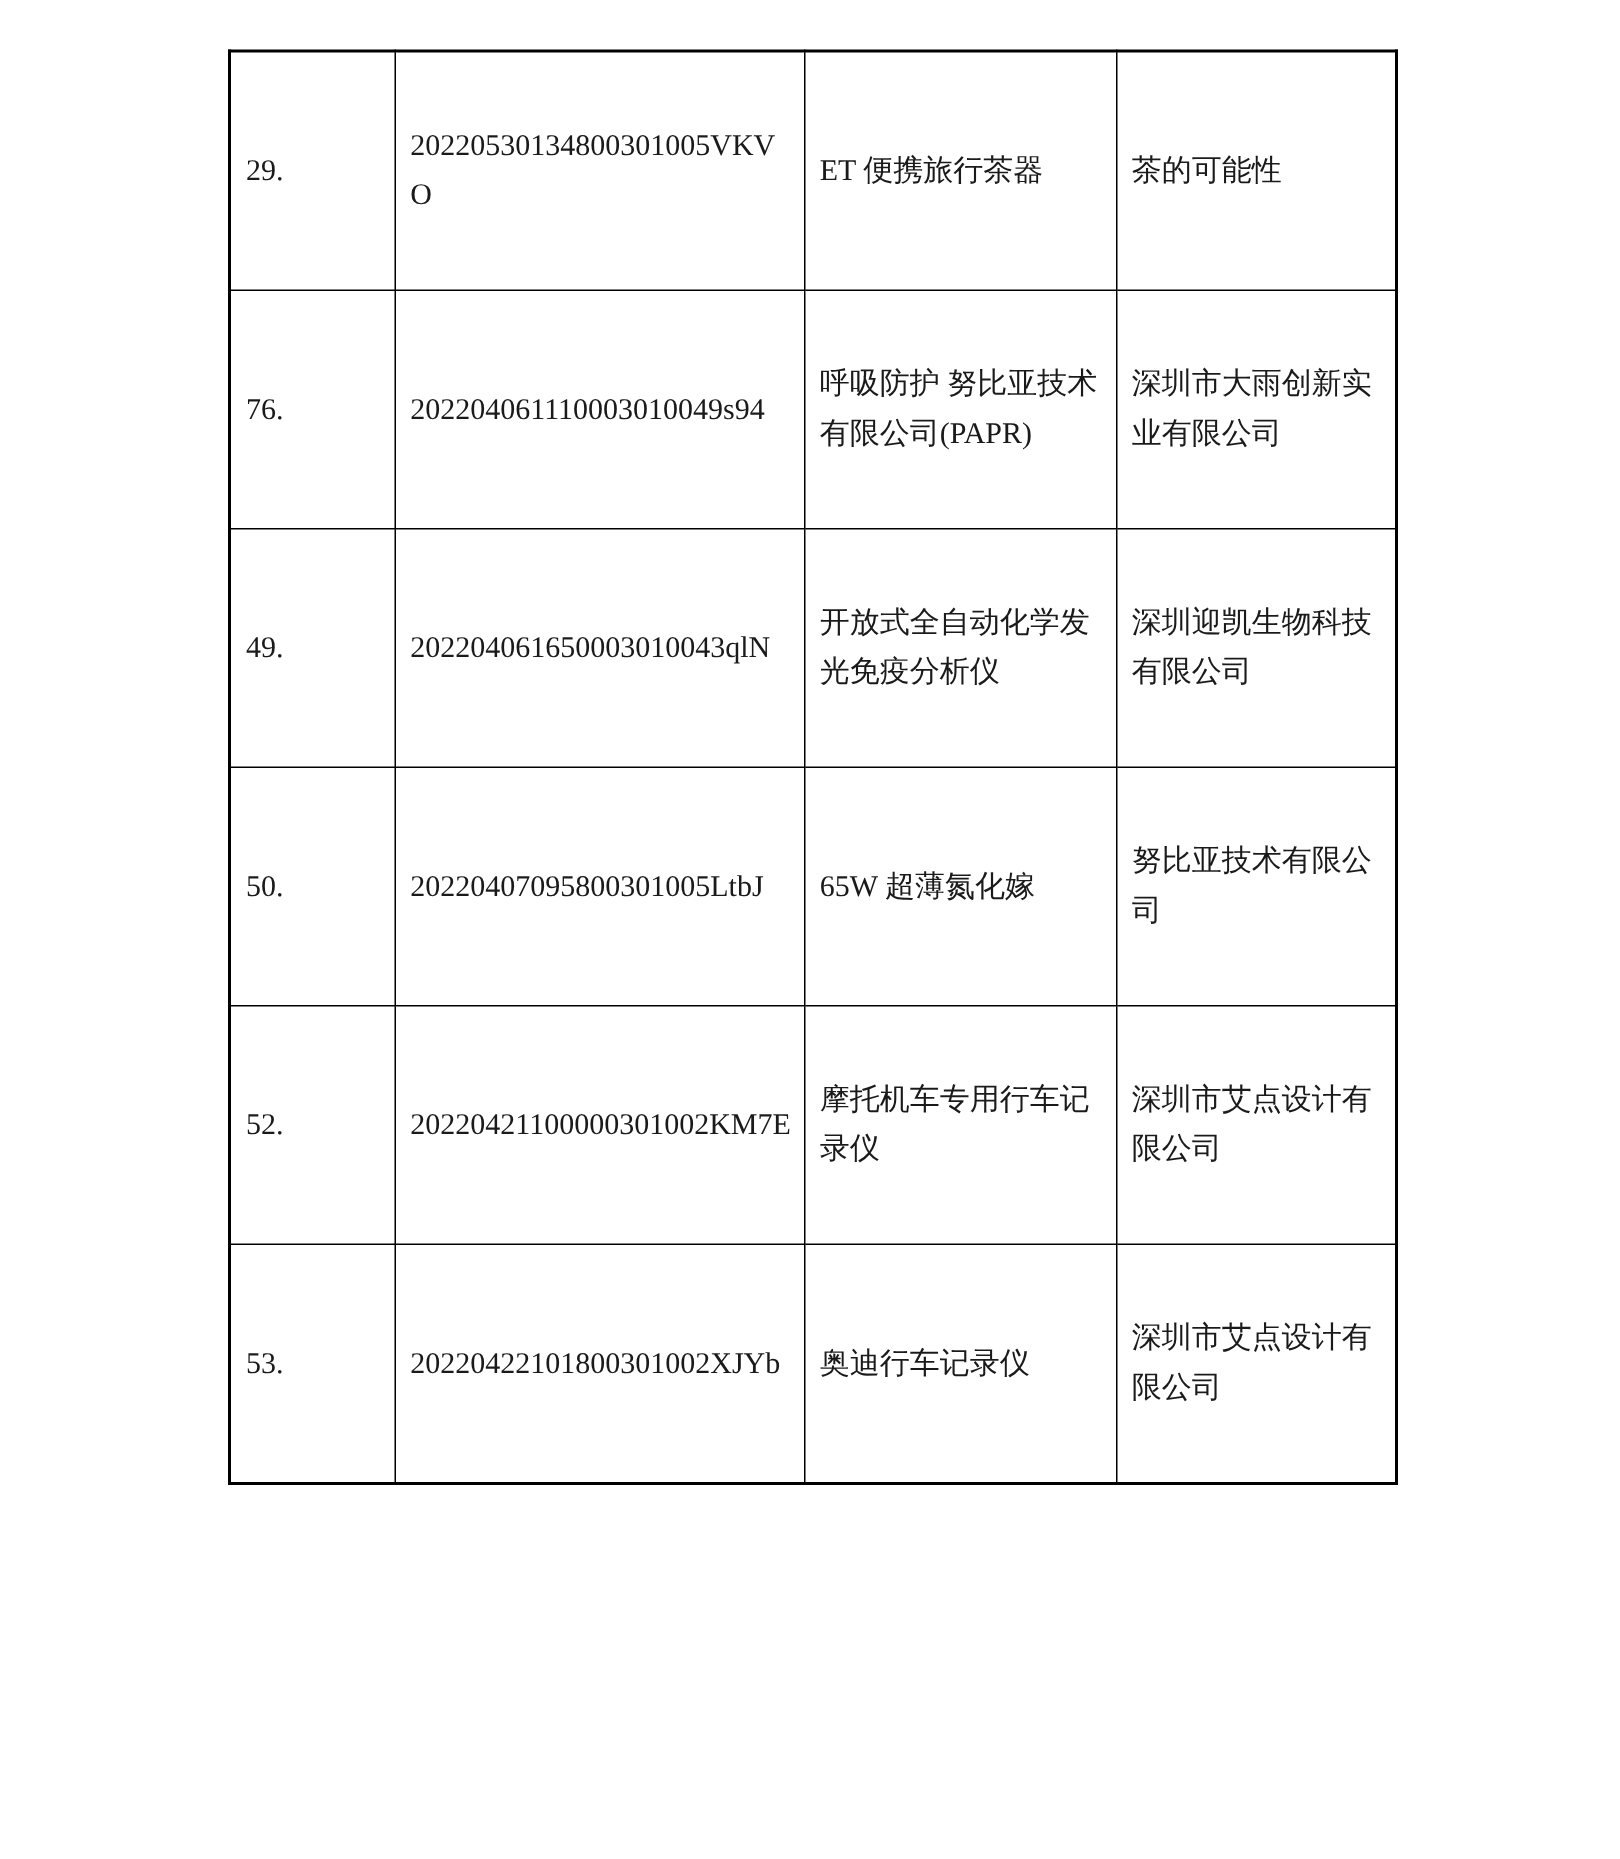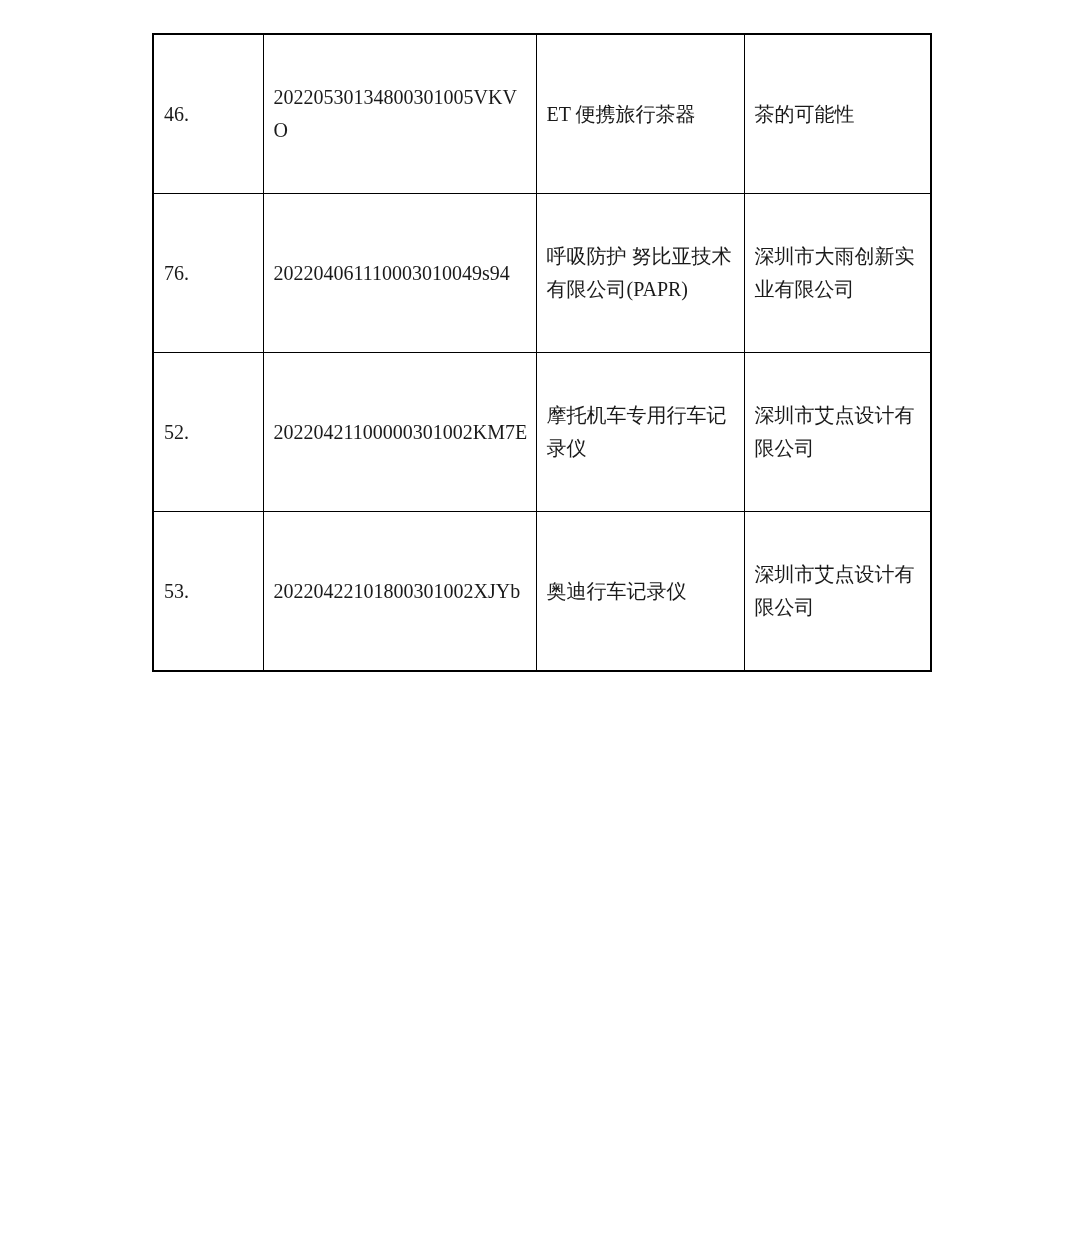--- a/index.html
+++ b/index.html
@@ -44,35 +44,47 @@
 
 <table class="doc-table">
   <colgroup>
     <col class="col-index">
     <col class="col-code">
     <col class="col-product">
     <col class="col-company">
   </colgroup>
   <tbody id="rows-body">
   <tr>
-    <td class="cell-index">46.</td>
+    <td class="cell-index">29.</td>
     <td class="cell-code">20220530134800301005VKVO</td>
     <td class="cell-product">ET 便携旅行茶器</td>
     <td class="cell-company">茶的可能性</td>
   </tr>
 
 
   <tr>
     <td class="cell-index">76.</td>
     <td class="cell-code">202204061110003010049s94</td>
     <td class="cell-product">呼吸防护 努比亚技术有限公司(PAPR)</td>
     <td class="cell-company">深圳市大雨创新实业有限公司</td>
   </tr>
 
+  <tr>
+    <td class="cell-index">49.</td>
+    <td class="cell-code">202204061650003010043qlN</td>
+    <td class="cell-product">开放式全自动化学发光免疫分析仪</td>
+    <td class="cell-company">深圳迎凯生物科技有限公司</td>
+  </tr>
 
+  <tr>
+    <td class="cell-index">50.</td>
+    <td class="cell-code">20220407095800301005LtbJ</td>
+    <td class="cell-product">65W 超薄氮化嫁</td>
+    <td class="cell-company">努比亚技术有限公司</td>
+  </tr>
 
 
   <tr>
     <td class="cell-index">52.</td>
     <td class="cell-code">20220421100000301002KM7E</td>
     <td class="cell-product">摩托机车专用行车记录仪</td>
     <td class="cell-company">深圳市艾点设计有限公司</td>
   </tr>
 
   <tr>

